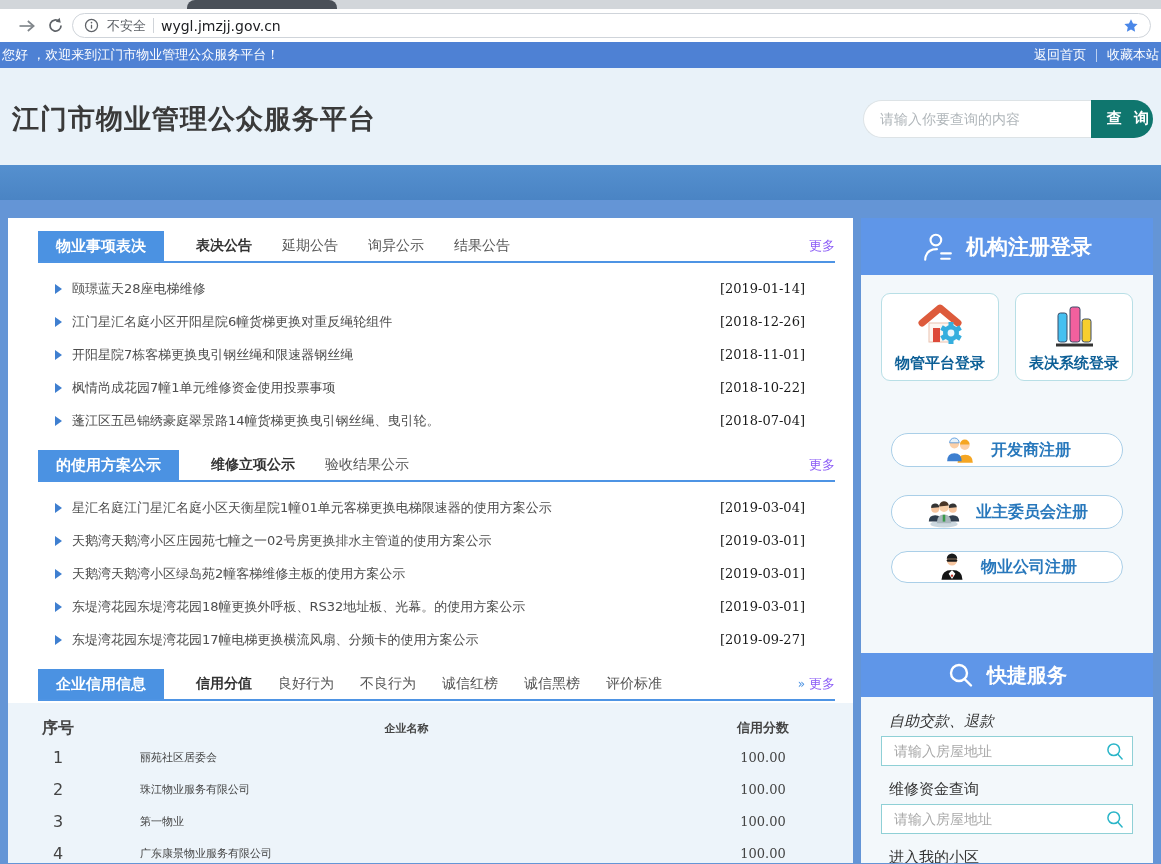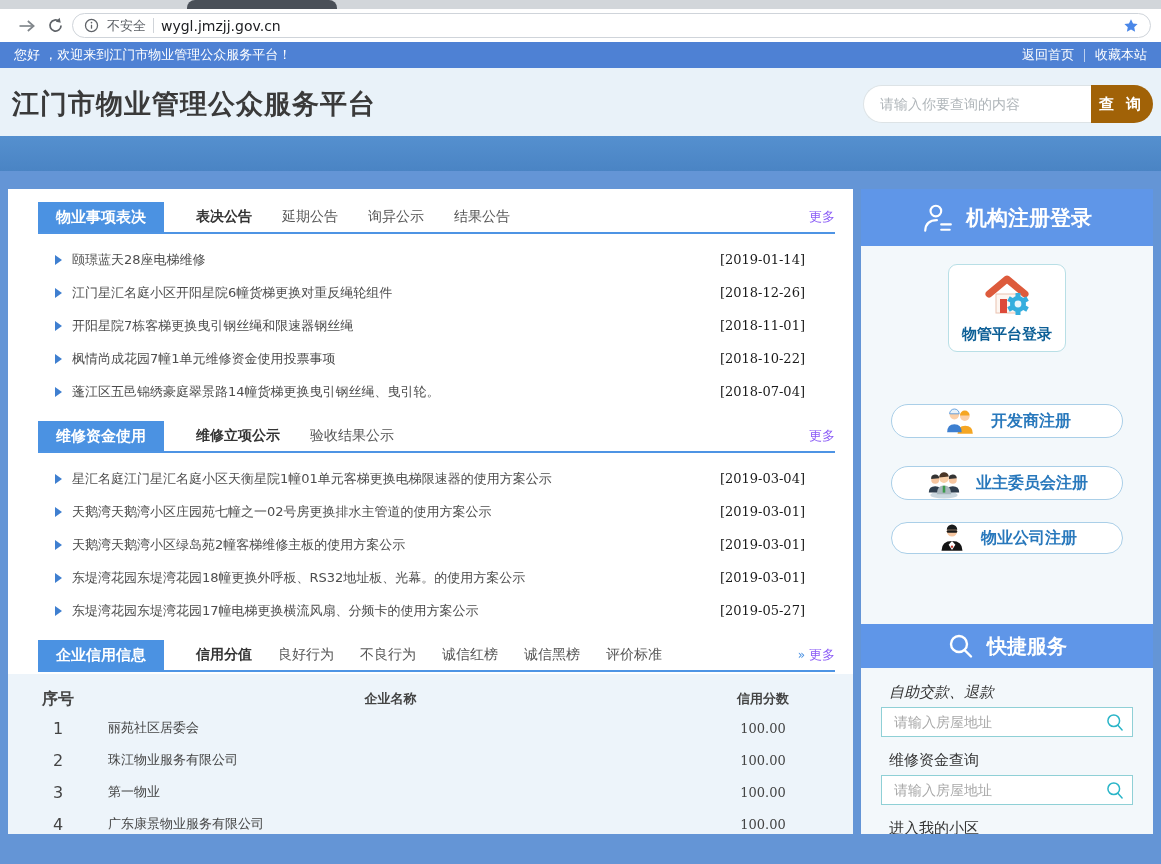--- a/index.html
+++ b/index.html
@@ -13,34 +13,34 @@
   .toolbar { height:33px; background:#fff; display:flex; align-items:center; padding:0 10px 0 16px; gap:6px; }
   .nav-btn { width:22px; height:22px; display:flex; align-items:center; justify-content:center; cursor:pointer; }
   .url-bar { flex:1; height:25px; border:1px solid #cfd4da; border-radius:13px; display:flex;
     align-items:center; padding:0 10px; gap:7px; background:#fff; }
   .url-sec { color:#5f6368; font-size:13px; }
   .url-sep { width:1px; height:15px; background:#d0d4d9; }
   .url-text { color:#202124; font-size:14px; flex:1; }
 
   
   .welcome { height:26px; background:#4e81d4; color:#fff; font-size:13px; display:flex;
-    align-items:center; padding:0 14px; }
+    align-items:center; padding:0 2px; }
   .welcome .right { margin-left:auto; display:flex; align-items:center; gap:10px; }
   .welcome a { color:#fff; text-decoration:none; cursor:pointer; }
   .welcome .vsep { width:1px; height:13px; background:#bcd0f0; }
 
   
-  .site-header { height:68px; background:#e9f2f9; display:flex; align-items:center; padding:4px 8px 0 12px; }
+  .site-header { height:97px; background:#e9f2f9; display:flex; align-items:center; padding:4px 8px 0 12px; }
   .site-title { font-size:27px; font-weight:bold; color:#3a3a3a; letter-spacing:1px; }
   .search { margin-left:auto; display:flex; height:38px; }
   .search input { width:228px; height:38px; border:1px solid #dde3e6; border-right:none;
     border-radius:19px 0 0 19px; padding:0 16px; font-size:14px; color:#333; background:#fff; outline:none; }
   .search input::placeholder { color:#b0b6ba; }
   .search button { width:62px; height:38px; border:none; border-radius:0 19px 19px 0;
-    background:#a16207; color:#fff; font-size:15px; font-weight:bold; cursor:pointer; letter-spacing:4px; }
+    background:#0f766e; color:#fff; font-size:15px; font-weight:bold; cursor:pointer; letter-spacing:4px;text-align:right; }
 
   
   .main-nav { height:35px; background:linear-gradient(180deg,#5590cf,#4a84c4); }
 
   
   .content-row { display:flex; padding:18px 8px; gap:8px; height:681px; }
   .main-panel { width:845px; background:#fff; padding-top:13px; overflow:hidden; }
 
   .sec-head { display:flex; align-items:stretch; height:32px; border-bottom:2px solid #4e94e4;
     margin:0 18px 0 30px; }
@@ -57,21 +57,21 @@
   .tri { width:0; height:0; border-left:7px solid #3f7fd0; border-top:5px solid transparent;
     border-bottom:5px solid transparent; margin-right:10px; flex:none; }
   .news-txt { font-size:13px; color:#4d4d4d; white-space:nowrap; overflow:hidden; }
   .news-date { margin-left:auto; font-family:"DejaVu Serif","Liberation Serif",serif;
     font-size:13px; color:#1a1a1a; padding-left:12px; flex:none; }
 
   .credit-body { background:#edf4fa; padding:12px 0 40px 0; margin-top:2px; }
   .crow { display:flex; align-items:center; height:32px; }
   .crow.head { height:26px; font-weight:bold; color:#222; font-size:14px; }
   .c1 { width:100px; text-align:center; font-size:16px; color:#444; flex:none; }
-  .c2 { flex:1; font-size:13px; color:#444; }
+  .c2 { flex:1; font-size:11px; color:#444;margin-left:32px; }
   .crow.head .c2 { text-align:center; }
   .c3 { width:180px; text-align:center; flex:none; font-size:13px; color:#444;
     font-family:"DejaVu Serif","Liberation Serif",serif; }
   .crow.head .c3 { font-family:"DejaVu Sans","Liberation Sans",sans-serif; }
 
   
   .sidebar { flex:1; background:#f3f8fb; display:flex; flex-direction:column; overflow:hidden; }
   .side-head { background:#5f96e8; color:#fff; display:flex; align-items:center; justify-content:center;
     gap:12px; font-size:21px; font-weight:bold; flex:none; }
   .side-head.h1 { height:57px; }
@@ -194,21 +194,21 @@
         <li>
             <span class="tri"></span>
             <span class="news-txt">蓬江区五邑锦绣豪庭翠景路14幢货梯更换曳引钢丝绳、曳引轮。</span>
             <span class="news-date">[2018-07-04]</span>
           </li>
       </ul>
     </div>
 
     <div>
       <div class="sec-head">
-        <div class="sec-title">维修资金使用</div>
+        <div class="sec-title">的使用方案公示</div>
         <div class="sec-tabs">
           <span class="sec-tab first">维修立项公示</span>
           <span class="sec-tab">验收结果公示</span>
         </div>
         <span class="sec-more">更多</span>
       </div>
       <ul class="news-list">
         <li>
             <span class="tri"></span>
             <span class="news-txt">星汇名庭江门星汇名庭小区天衡星院1幢01单元客梯更换电梯限速器的使用方案公示</span>
@@ -225,21 +225,21 @@
             <span class="news-date">[2019-03-01]</span>
           </li>
         <li>
             <span class="tri"></span>
             <span class="news-txt">东堤湾花园东堤湾花园18幢更换外呼板、RS32地址板、光幕。的使用方案公示</span>
             <span class="news-date">[2019-03-01]</span>
           </li>
         <li>
             <span class="tri"></span>
             <span class="news-txt">东堤湾花园东堤湾花园17幢电梯更换横流风扇、分频卡的使用方案公示</span>
-            <span class="news-date">[2019-05-27]</span>
+            <span class="news-date">[2019-09-27]</span>
           </li>
       </ul>
     </div>
 
     <div>
       <div class="sec-head">
         <div class="sec-title">企业信用信息</div>
         <div class="sec-tabs" style="gap:26px;">
           <span class="sec-tab first">信用分值</span>
           <span class="sec-tab">良好行为</span>
@@ -305,20 +305,31 @@
               <rect x="-2.5" y="-11" width="5" height="22" fill="#35aede"></rect>
               <rect x="-2.5" y="-11" width="5" height="22" fill="#35aede" transform="rotate(60)"></rect>
               <rect x="-2.5" y="-11" width="5" height="22" fill="#35aede" transform="rotate(120)"></rect>
               <circle r="8" fill="#35aede"></circle>
                 <circle r="3.4" fill="#eaf6fc"></circle>
             </g>
           </svg>
         </span>
         <span class="lbl">物管平台登录</span>
       </div>
+      <div class="login-card">
+        <span>
+          <svg width="48" height="46" viewBox="0 0 48 46">
+            <rect x="8" y="11" width="9" height="29" rx="2.5" fill="#45c0f0" stroke="#3b4a66"></rect>
+            <rect x="20" y="5" width="10" height="35" rx="2.5" fill="#f2609e" stroke="#3b4a66"></rect>
+            <rect x="32" y="17" width="9" height="23" rx="2.5" fill="#f7ce2e" stroke="#3b4a66"></rect>
+            <line x1="6" y1="43" x2="43" y2="43" stroke="#333" stroke-width="3"></line>
+          </svg>
+        </span>
+        <span class="lbl">表决系统登录</span>
+      </div>
     </div>
 
     <div class="pill pill1">
       <span>
         <svg width="34" height="32" viewBox="0 0 40 40">
           <circle cx="26" cy="14" r="6" fill="#fcd0a8"></circle>
             <path d="M20 13 a6 6 0 0 1 12 0 z" fill="#f5a623"></path>
           <path d="M17 36 q0 -10 9.5 -10 q9.5 0 9.5 10 z" fill="#f5a623"></path>
           <circle cx="13" cy="12" r="6" fill="#fcd0a8"></circle>
             <path d="M7 11 a6 6 0 0 1 12 0 z" fill="#e8f2fa" stroke="#4a90d9"></path>

